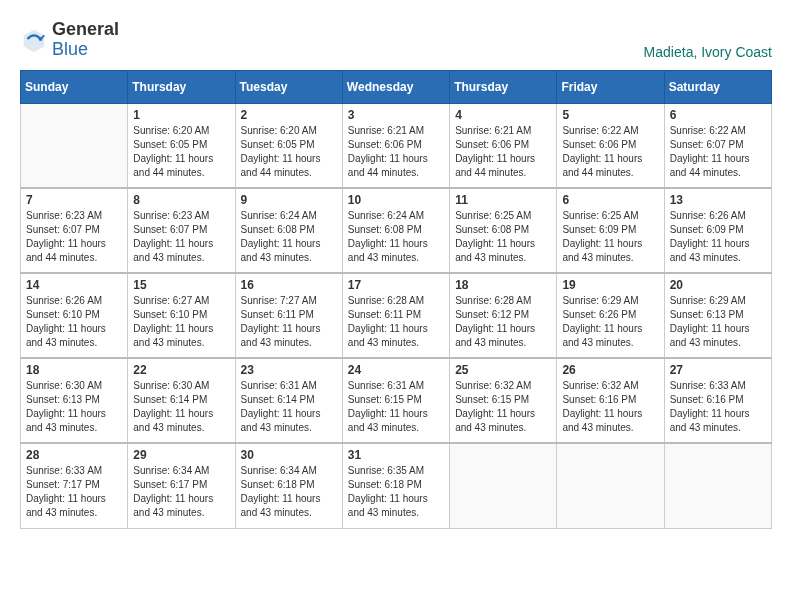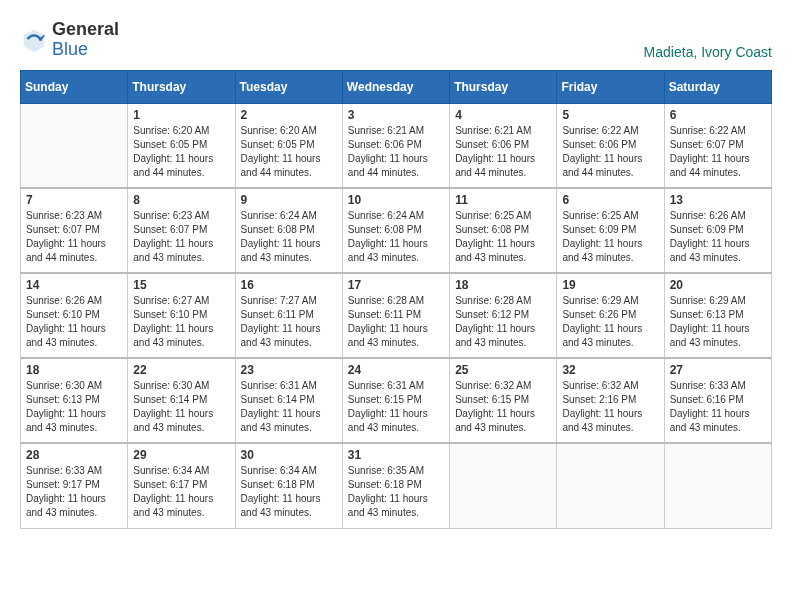--- a/index.html
+++ b/index.html
@@ -279,37 +279,37 @@
 Sunset: 6:15 PM
 Daylight: 11 hours and 43 minutes.</div>
         </td>
         <td>
           <span class="day-num">25</span>
           <div class="day-info">Sunrise: 6:32 AM
 Sunset: 6:15 PM
 Daylight: 11 hours and 43 minutes.</div>
         </td>
         <td>
-          <span class="day-num">32</span>
+          <span class="day-num">26</span>
           <div class="day-info">Sunrise: 6:32 AM
-Sunset: 2:16 PM
+Sunset: 6:16 PM
 Daylight: 11 hours and 43 minutes.</div>
         </td>
         <td>
           <span class="day-num">27</span>
           <div class="day-info">Sunrise: 6:33 AM
 Sunset: 6:16 PM
 Daylight: 11 hours and 43 minutes.</div>
         </td>
       </tr>
       <tr class="row-separator">
         <td>
           <span class="day-num">28</span>
           <div class="day-info">Sunrise: 6:33 AM
-Sunset: 9:17 PM
+Sunset: 7:17 PM
 Daylight: 11 hours and 43 minutes.</div>
         </td>
         <td>
           <span class="day-num">29</span>
           <div class="day-info">Sunrise: 6:34 AM
 Sunset: 6:17 PM
 Daylight: 11 hours and 43 minutes.</div>
         </td>
         <td>
           <span class="day-num">30</span>

